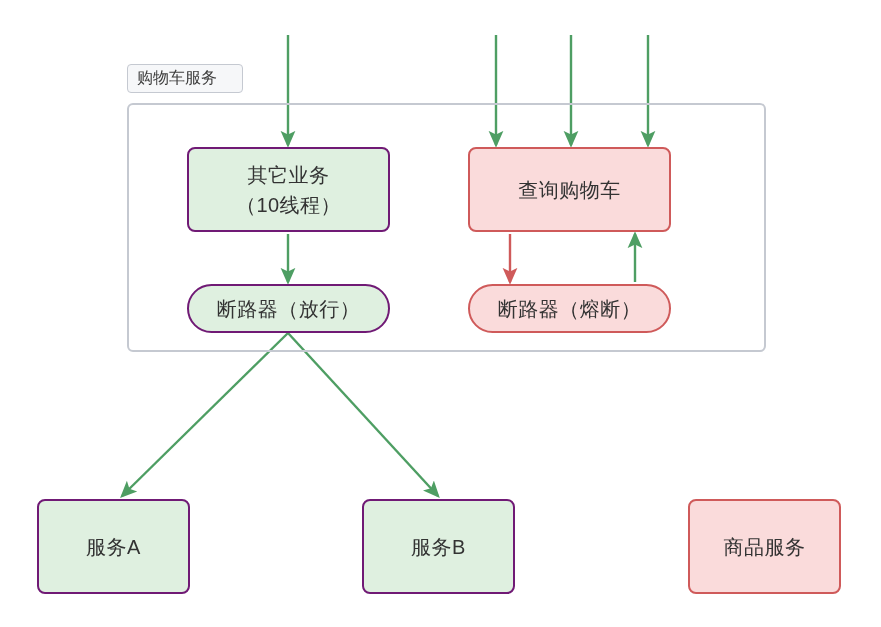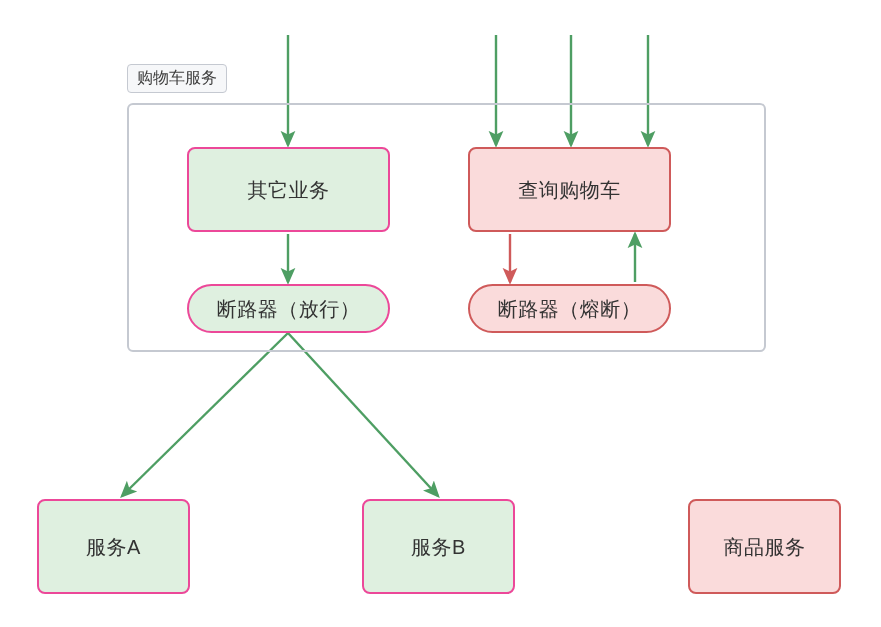--- a/index.html
+++ b/index.html
@@ -33,21 +33,21 @@
     height: 249px;
     border: 2px solid #c5c9d1;
     border-radius: 6px;
     background: transparent;
     box-sizing: border-box;
   }
   .group-label {
     position: absolute;
     left: 127px;
     top: 64px;
-    padding: 3px 9px 4px 9px;
+    padding: 3px 25px 4px 9px;
     border: 1px solid #c5c9d1;
     border-radius: 4px;
     background: #f6f7f9;
     color: #3d3d3d;
     font-size: 16px;
     line-height: 20px;
     white-space: nowrap;
   }
   .node {
     position: absolute;
@@ -60,21 +60,21 @@
     color: #333333;
     font-size: 20px;
     line-height: 30px;
     letter-spacing: 0.5px;
   }
   .node .line {
     white-space: nowrap;
   }
   .node.green {
     background: #dff0e0;
-    border: 2px solid #ec4899;
+    border: 2px solid #701a75;
   }
   .node.red {
     background: #fadbdb;
     border: 2px solid #cf5a5a;
     text-align: center;
   }
   .node.rect {
     border-radius: 8px;
   }
   .node.pill {
@@ -119,20 +119,21 @@
     <line x1="288" y1="333" x2="122" y2="496" stroke="#4e9e63" stroke-width="2.4" marker-end="url(#arrow-green)"></line>
 
     <line x1="288" y1="333" x2="438" y2="496" stroke="#4e9e63" stroke-width="2.4" marker-end="url(#arrow-green)"></line>
   </svg>
 
   <div class="group-container"></div>
   <div class="group-label">购物车服务</div>
 
   <div class="node green rect" id="node-other-biz">
     <span class="line">其它业务</span>
+    <span class="line">（10线程）</span>
   </div>
 
   <div class="node red rect" id="node-query-cart">
     <span class="line">查询购物车</span>
   </div>
 
   <div class="node red pill" id="node-breaker-open">
     <span class="line">断路器（熔断）</span>
   </div>
 

